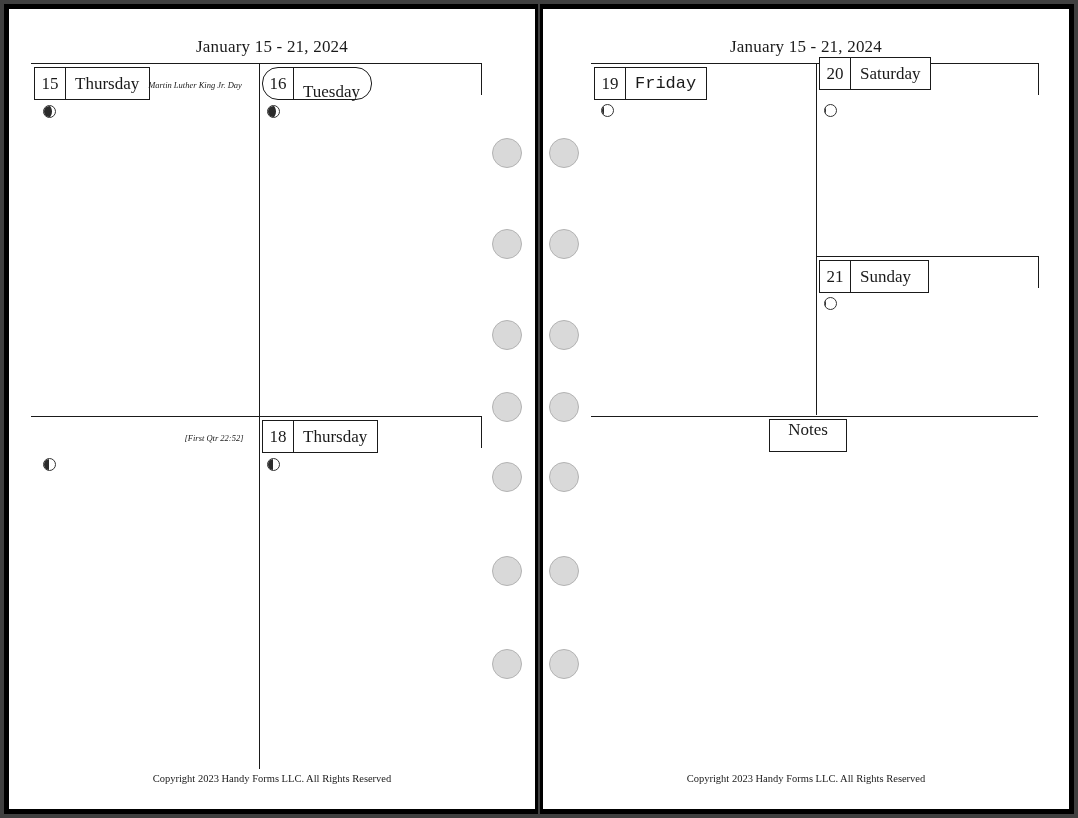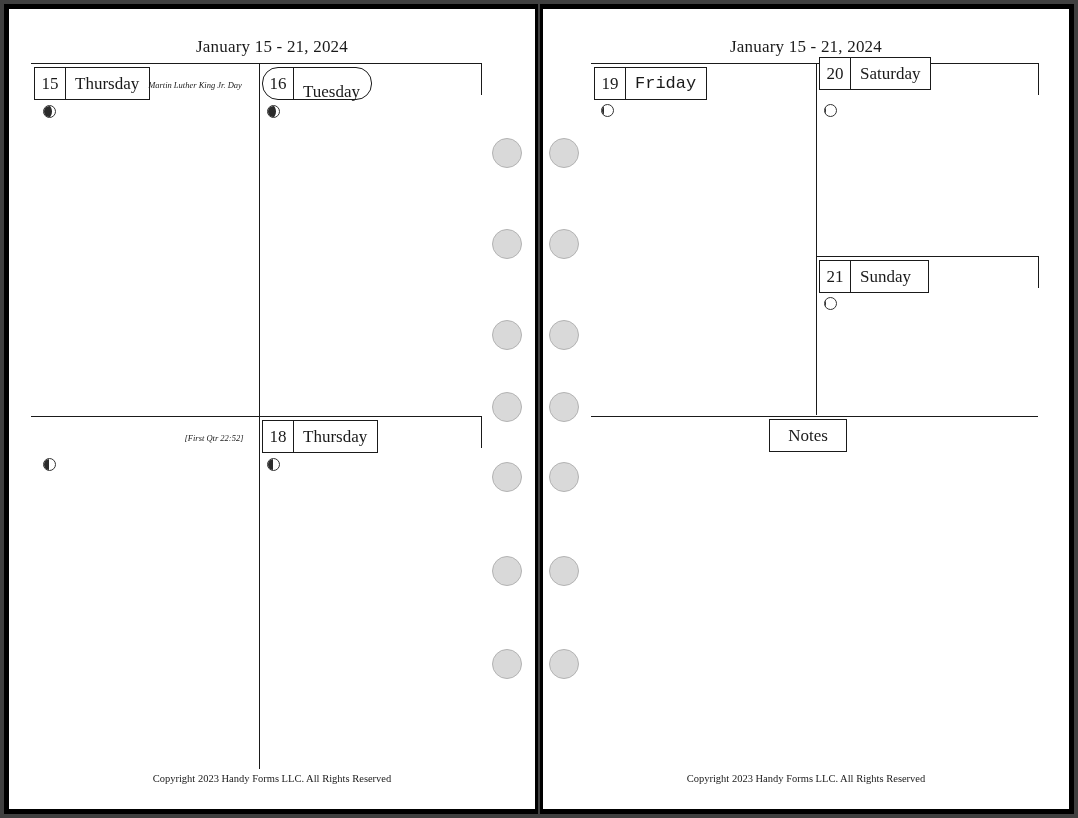--- a/index.html
+++ b/index.html
@@ -112,21 +112,21 @@
   
   .moon.p-half .shade { left: -1px; width: 52%; }
   
   .moon.p-thin .shade { left: -1px; width: 30%; border-radius: 50% 60% 60% 50% / 50%; }
   
   .moon.p-empty .shade { left: -1px; width: 20%; border-radius: 50% 70% 70% 50% / 50%; }
 
   
   .notesbox {
     position: absolute;
-    display: flex; align-items: center; justify-content: center;
+    display: flex; justify-content: center;
     height: 33px;
     border: 1.3px solid #1a1a1a;
     background: #ffffff;
     font-size: 17px; color: #1a1a1a;
   }
 
   
   .footer {
     position: absolute;
     left: 0; right: 0;

